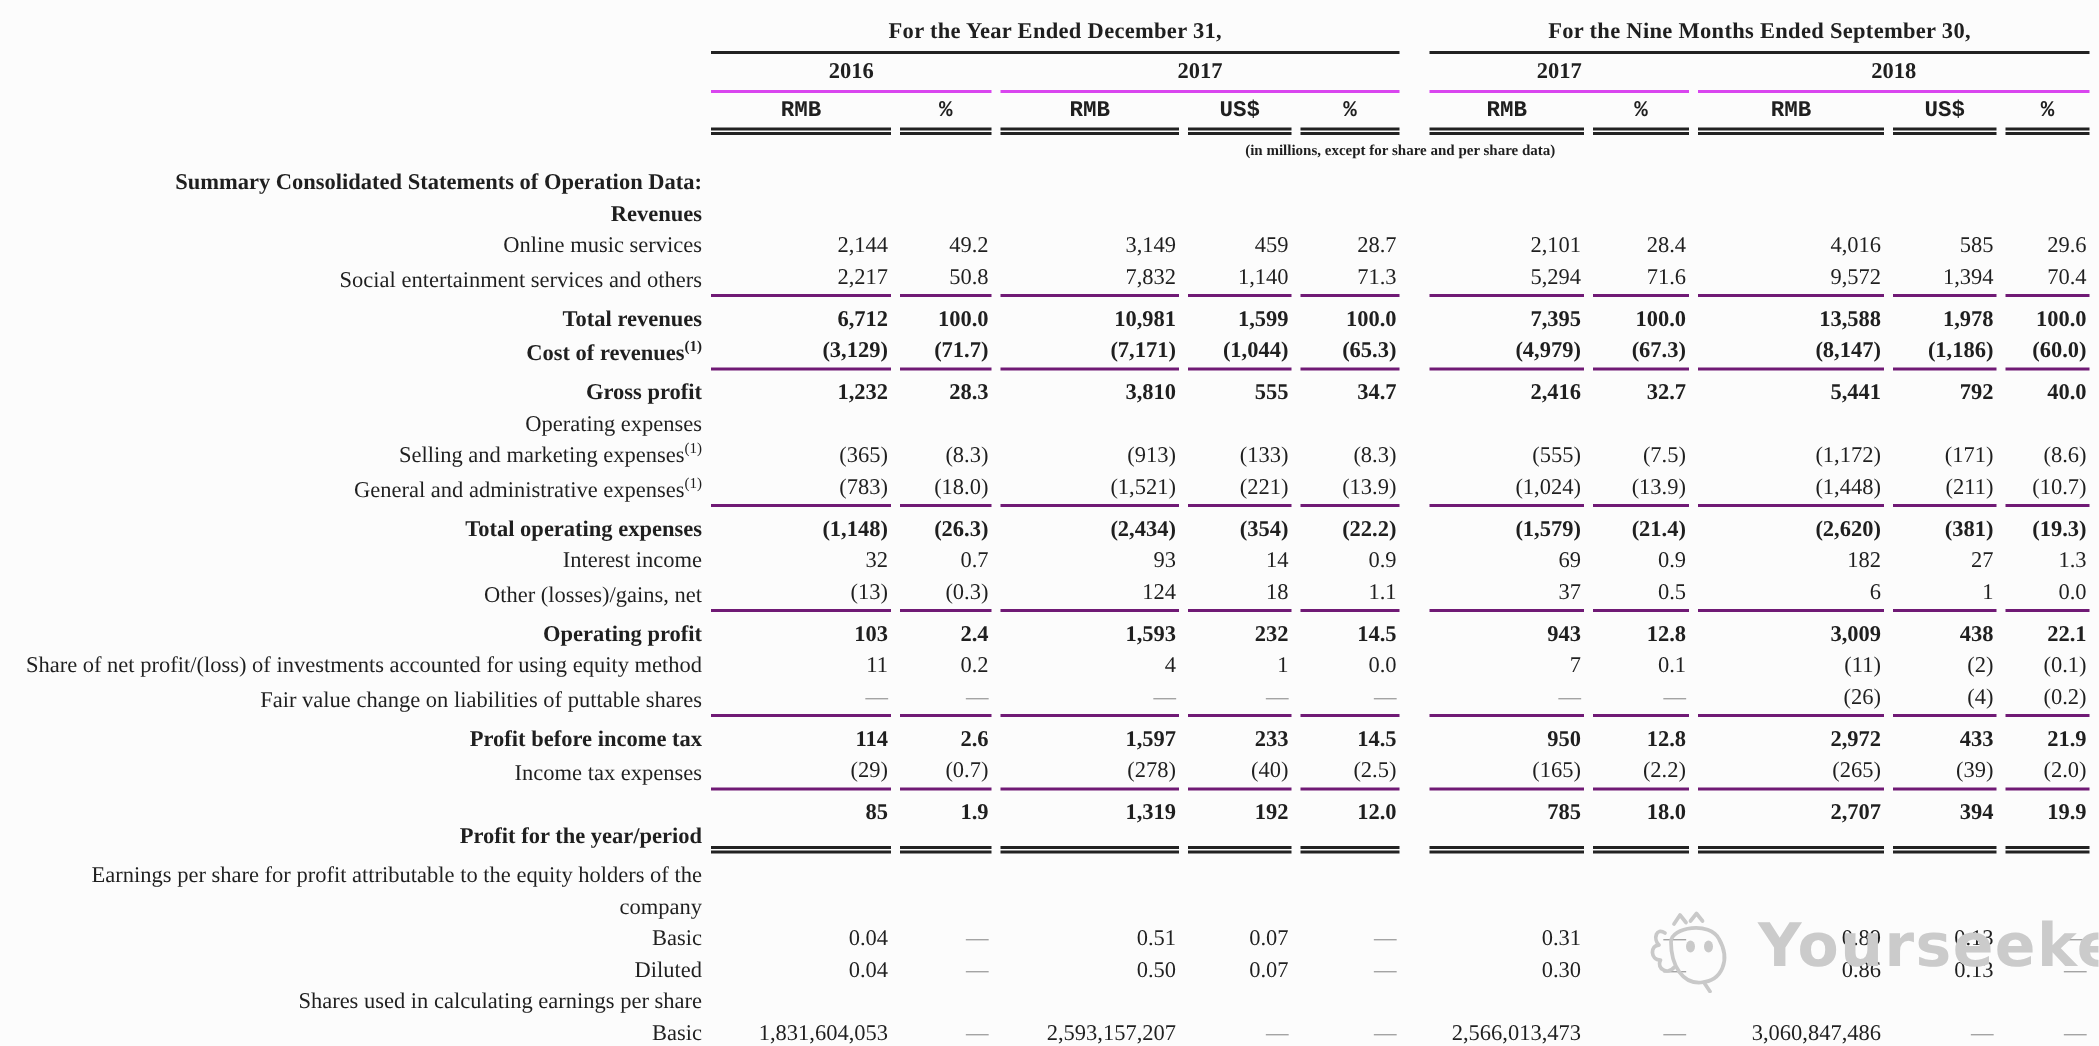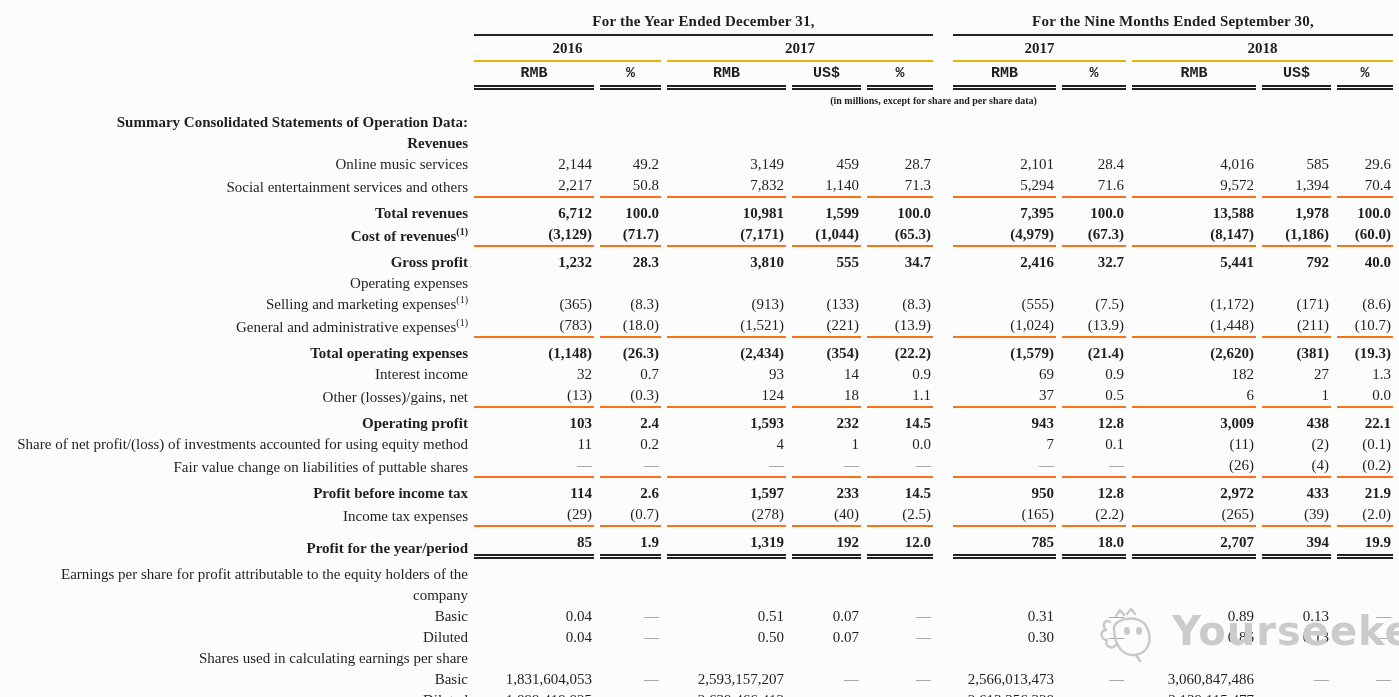--- a/index.html
+++ b/index.html
@@ -12,28 +12,28 @@
     border-collapse:separate; border-spacing:6px 0;
     table-layout:fixed; width:1399px; margin-top:8px;
   }
   td, th { padding:0; vertical-align:bottom; font-size:15px; line-height:21px; font-weight:normal; }
   thead th { font-weight:bold; }
   .h1 th { line-height:26px; }
   .h2 th { line-height:24px; }
   .h3 th { line-height:23px; }
   .h4 th { line-height:22px; }
   .grp { text-align:center; border-bottom:2px solid #222; letter-spacing:0.2px; }
-  .yr  { text-align:center; border-bottom:2px solid #eab308; }
+  .yr  { text-align:center; border-bottom:2px solid #d946ef; }
   .cu  { text-align:center; border-bottom:5px double #222;font-family:Liberation Mono, monospace; }
   .note{ text-align:center; font-size:10px; }
   .lbl { text-align:right; }
   .val { text-align:right; padding-right:2px; }
   tr.bold td { font-weight:bold; }
-  tr.rule-single td.val { border-bottom:2px solid #f97316; }
-  tr.rule-double td.val { border-bottom:5px double #222; padding-bottom:1px;margin-top:35px; }
+  tr.rule-single td.val { border-bottom:2px solid #701a75; }
+  tr.rule-double td.val { border-bottom:5px double #222; padding-bottom:11px;margin-top:35px; }
   tr.after-rule td { padding-top:5px; }
   .ind0 { padding-left:6px; }
   .ind1 { padding-left:44px; }
   .hang { padding-left:30px; text-indent:-24px; }
   .dash { color:#8f8f8f; }
   sup { font-size:10px; line-height:0; }
   .watermark {
     position:absolute; left:1096px; top:596px; height:70px;
     display:flex; align-items:center; gap:4px;
     color:#c6c6c6; pointer-events:none; white-space:nowrap;

